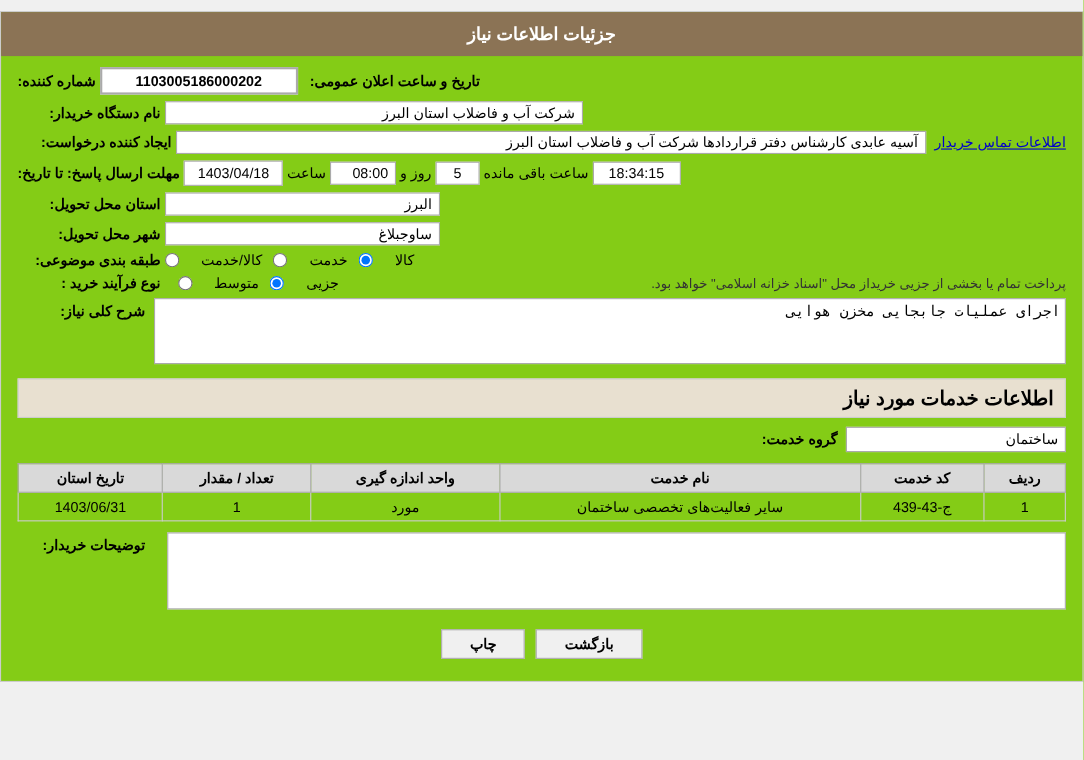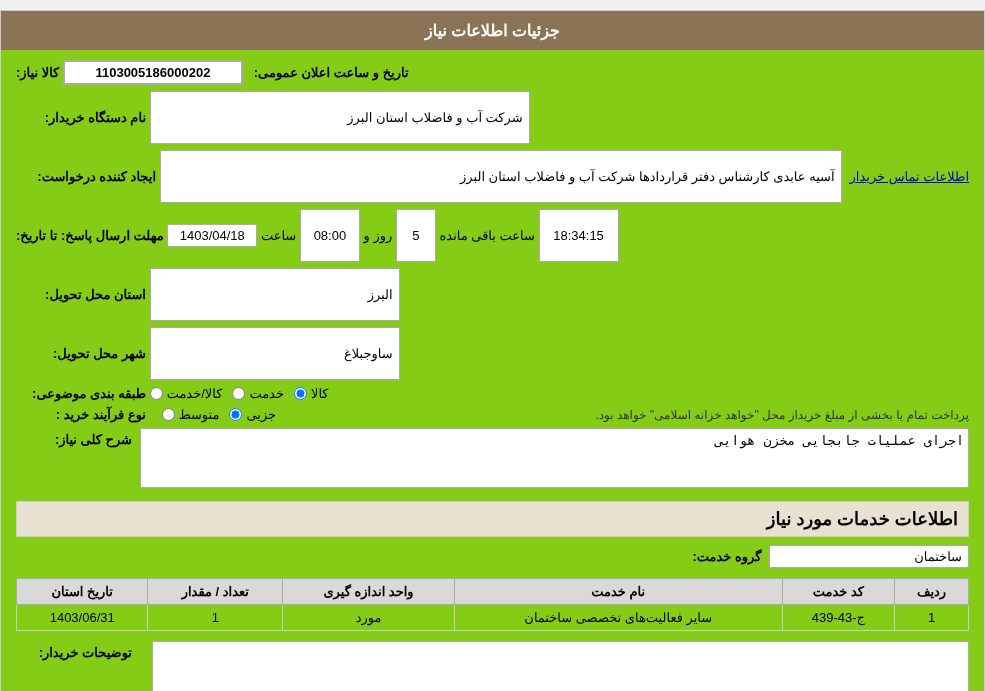--- a/index.html
+++ b/index.html
@@ -28,21 +28,21 @@
     }
     .form-row {
       display: flex;
       align-items: center;
       margin-bottom: 6px;
       justify-content: flex-end;
     }
     .form-value {
       background: #fff;
       border: 1px solid #aaa;
-      padding: 18px 6px;
+      padding: 2px 6px;
       min-width: 200px;
       text-align: right;
     }
     .form-value-wide {
       min-width: 380px;
     }
     .section-header {
       background: #e8e0d0;
       border: 1px solid #ccc;
       padding: 6px 10px;
@@ -53,21 +53,21 @@
     }
     .radio-group {
       display: flex;
       align-items: center;
       gap: 10px;
       flex-direction: row-reverse;
     }
     .radio-item {
       display: flex;
       align-items: center;
-      gap: 4px;
+      gap: 20px;
     }
     .process-row {
       display: flex;
       align-items: center;
       justify-content: flex-end;
       margin-bottom: 6px;
       gap: 6px;
       flex-wrap: wrap;
     }
     .process-note {
@@ -206,21 +206,21 @@
     <span>جزئیات اطلاعات نیاز</span>
   </div>
 
   <div class="content">
 
     <div class="form-row">
       <span style="font-weight:bold;padding-right:4px;white-space:nowrap;">تاریخ و ساعت اعلان عمومی:</span>
       &nbsp;&nbsp;&nbsp;
       <span class="need-id-box">1103005186000202</span>
       &nbsp;
-      <span style="font-weight:bold;">کالا نیاز:</span>
+      <span style="font-weight:bold;">شماره کننده:</span>
     </div>
 
     <div class="form-row">
       <span class="form-value form-value-wide">شرکت آب و فاضلاب استان البرز</span>
       &nbsp;
       <span style="font-weight:bold;min-width:130px;text-align:right;">نام دستگاه خریدار:</span>
     </div>
 
     <div class="form-row">
       <span class="link-blue" style="margin-left:8px;">اطلاعات تماس خریدار</span>
@@ -231,21 +231,21 @@
 
     <div class="form-row">
       <span class="form-value" style="min-width:80px;text-align:center;">18:34:15</span>
       &nbsp;
       <span>ساعت باقی مانده</span>
       &nbsp;
       <span class="form-value" style="min-width:40px;text-align:center;">5</span>
       &nbsp;
       <span>روز و</span>
       &nbsp;
-      <span class="form-value" style="min-width:60px;text-align:center;">08:00</span>
+      <span class="form-value" style="min-width:60px;text-align:right;">08:00</span>
       &nbsp;
       <span>ساعت</span>
       &nbsp;
       <span class="date-input">1403/04/18</span>
       &nbsp;
       <span style="font-weight:bold;min-width:140px;text-align:right;">مهلت ارسال پاسخ: تا تاریخ:</span>
     </div>
 
     <div class="form-row">
       <span class="form-value" style="min-width:250px;">البرز</span>
@@ -272,21 +272,21 @@
         <div class="radio-item">
           <span>کالا</span>
           <input type="radio" name="category" checked="" style="">
         </div>
       </div>
       &nbsp;
       <span style="font-weight:bold;min-width:130px;text-align:right;">طبقه بندی موضوعی:</span>
     </div>
 
     <div class="process-row">
-      <span class="process-note">پرداخت تمام یا بخشی از مبلغ خریداز محل "خواهد خزانه اسلامی" خواهد بود.</span>
+      <span class="process-note">پرداخت تمام یا بخشی از جزیی خریداز محل "اسناد خزانه اسلامی" خواهد بود.</span>
       <div class="radio-group">
         <div class="radio-item">
           <span>متوسط</span>
           <input type="radio" name="process" style="">
         </div>
         <div class="radio-item">
           <span>جزیی</span>
           <input type="radio" name="process" checked="" style="">
         </div>
       </div>

